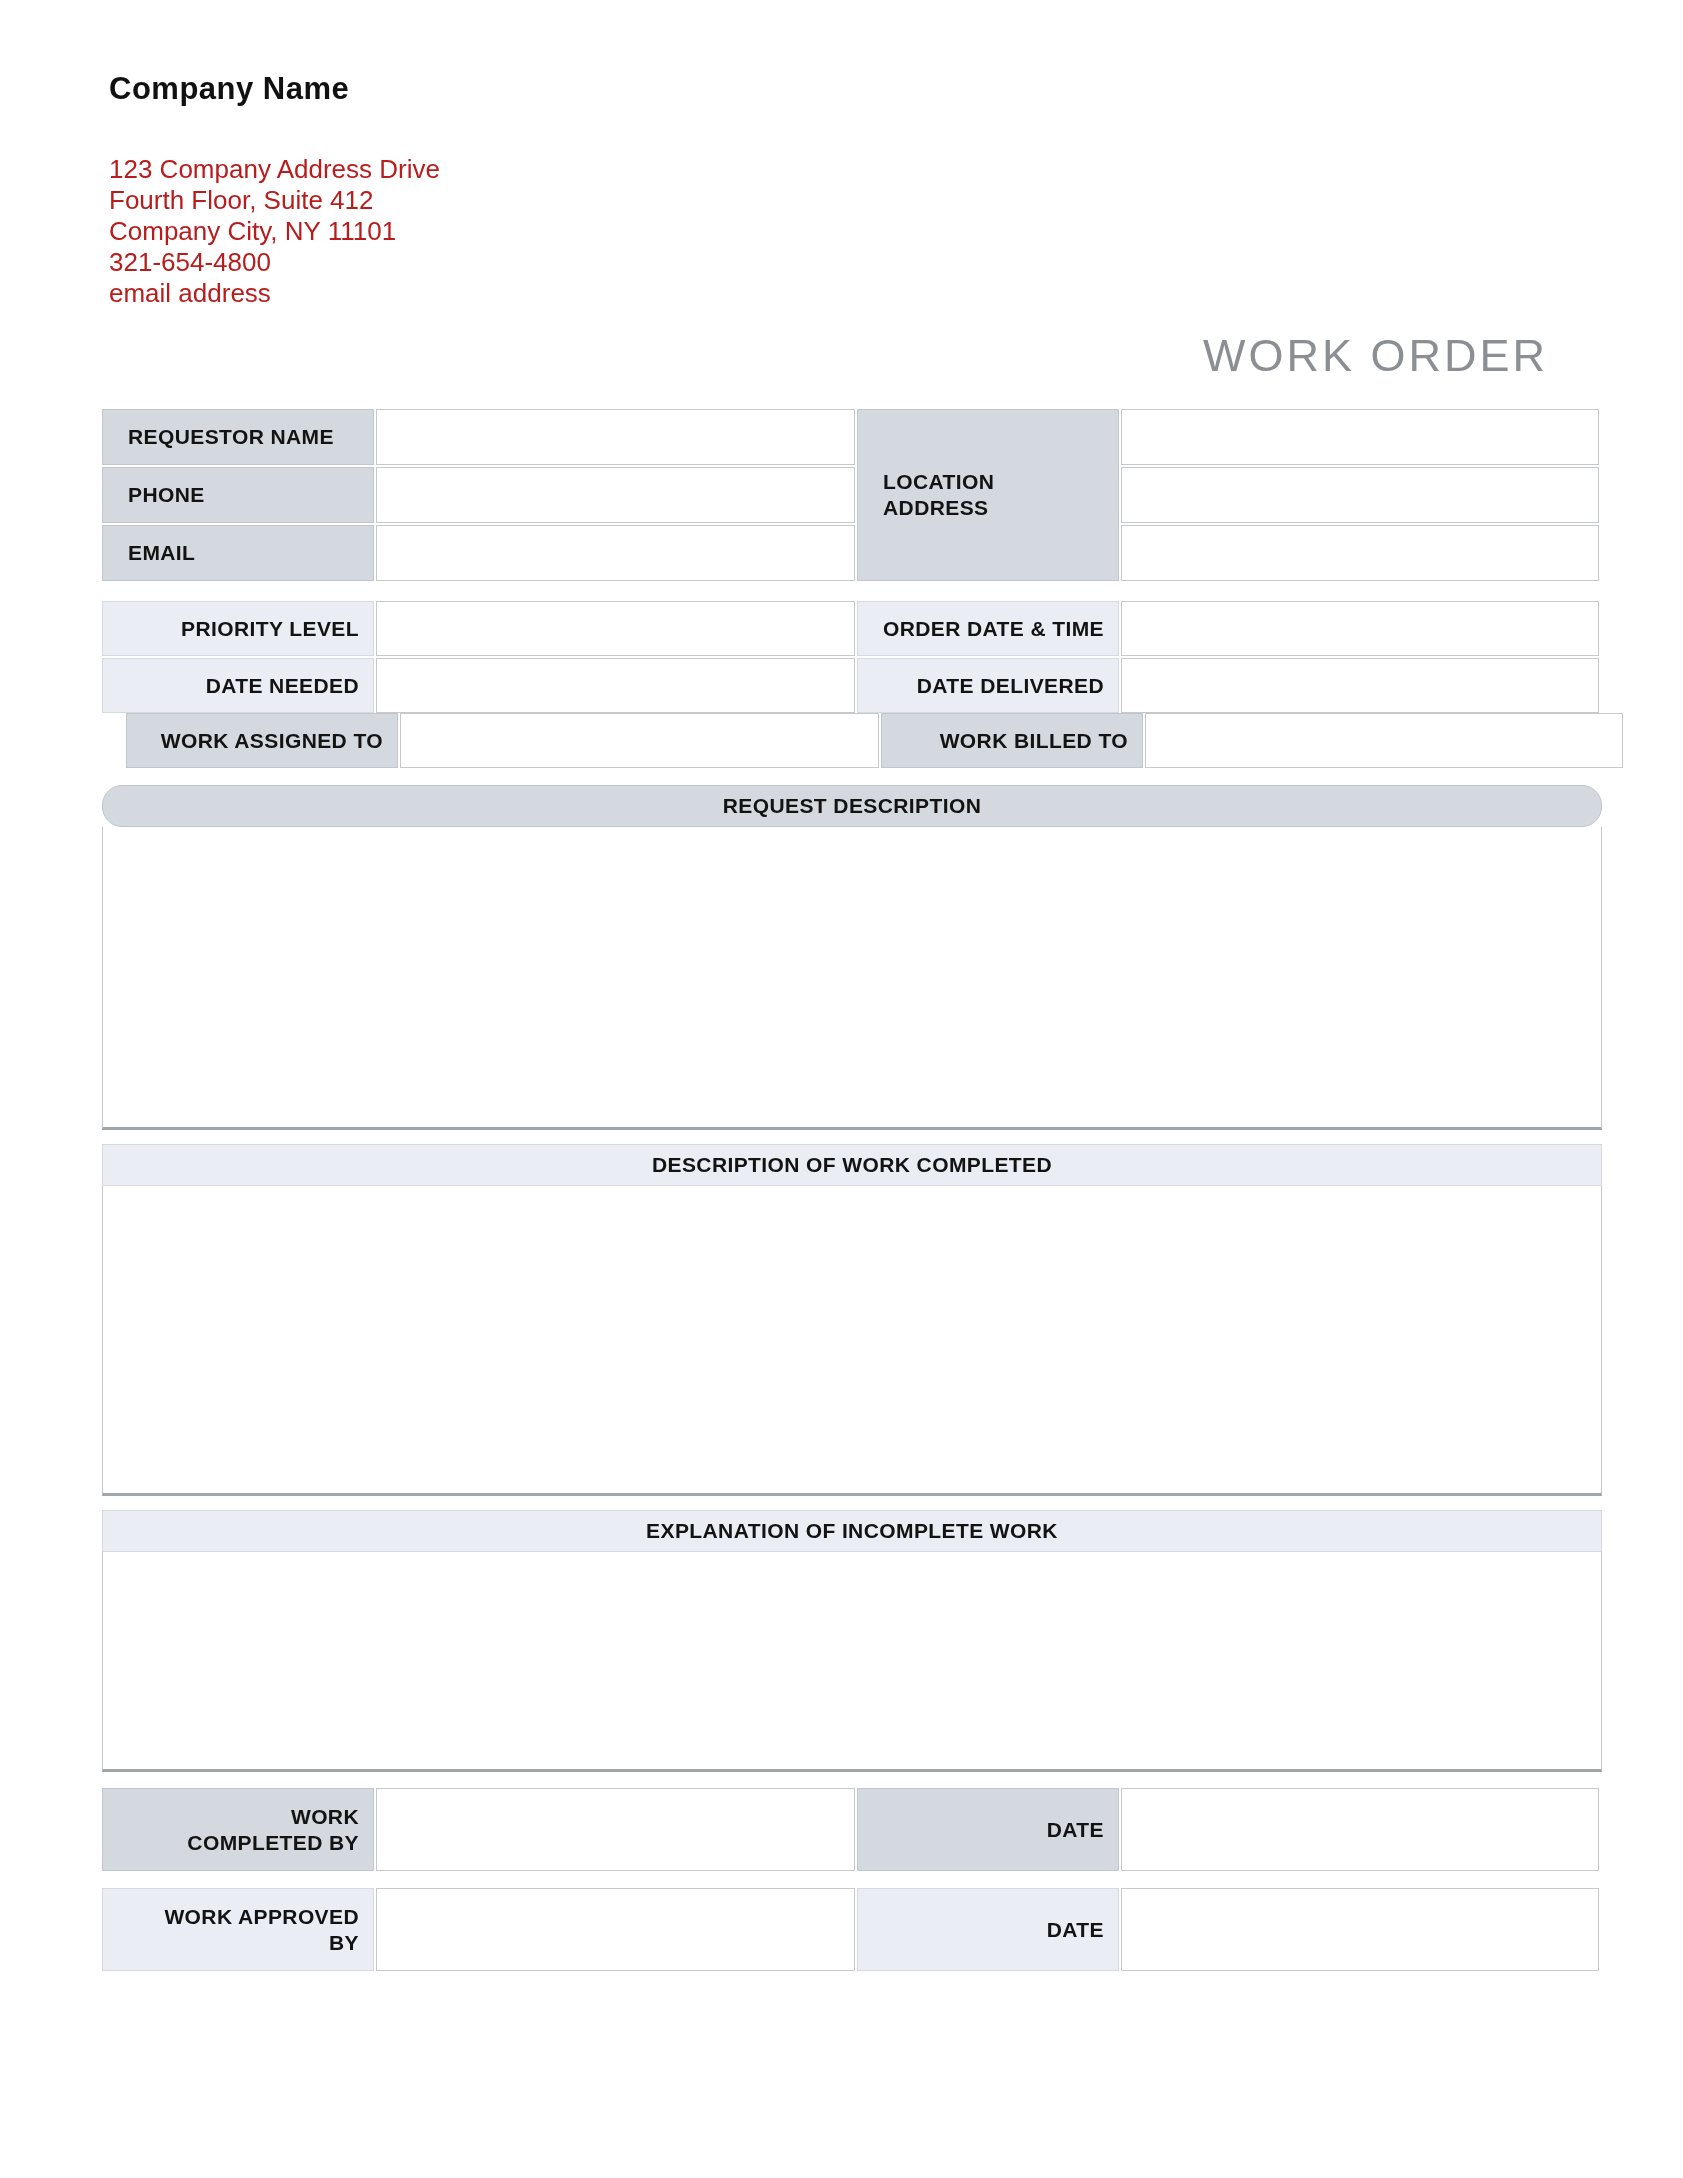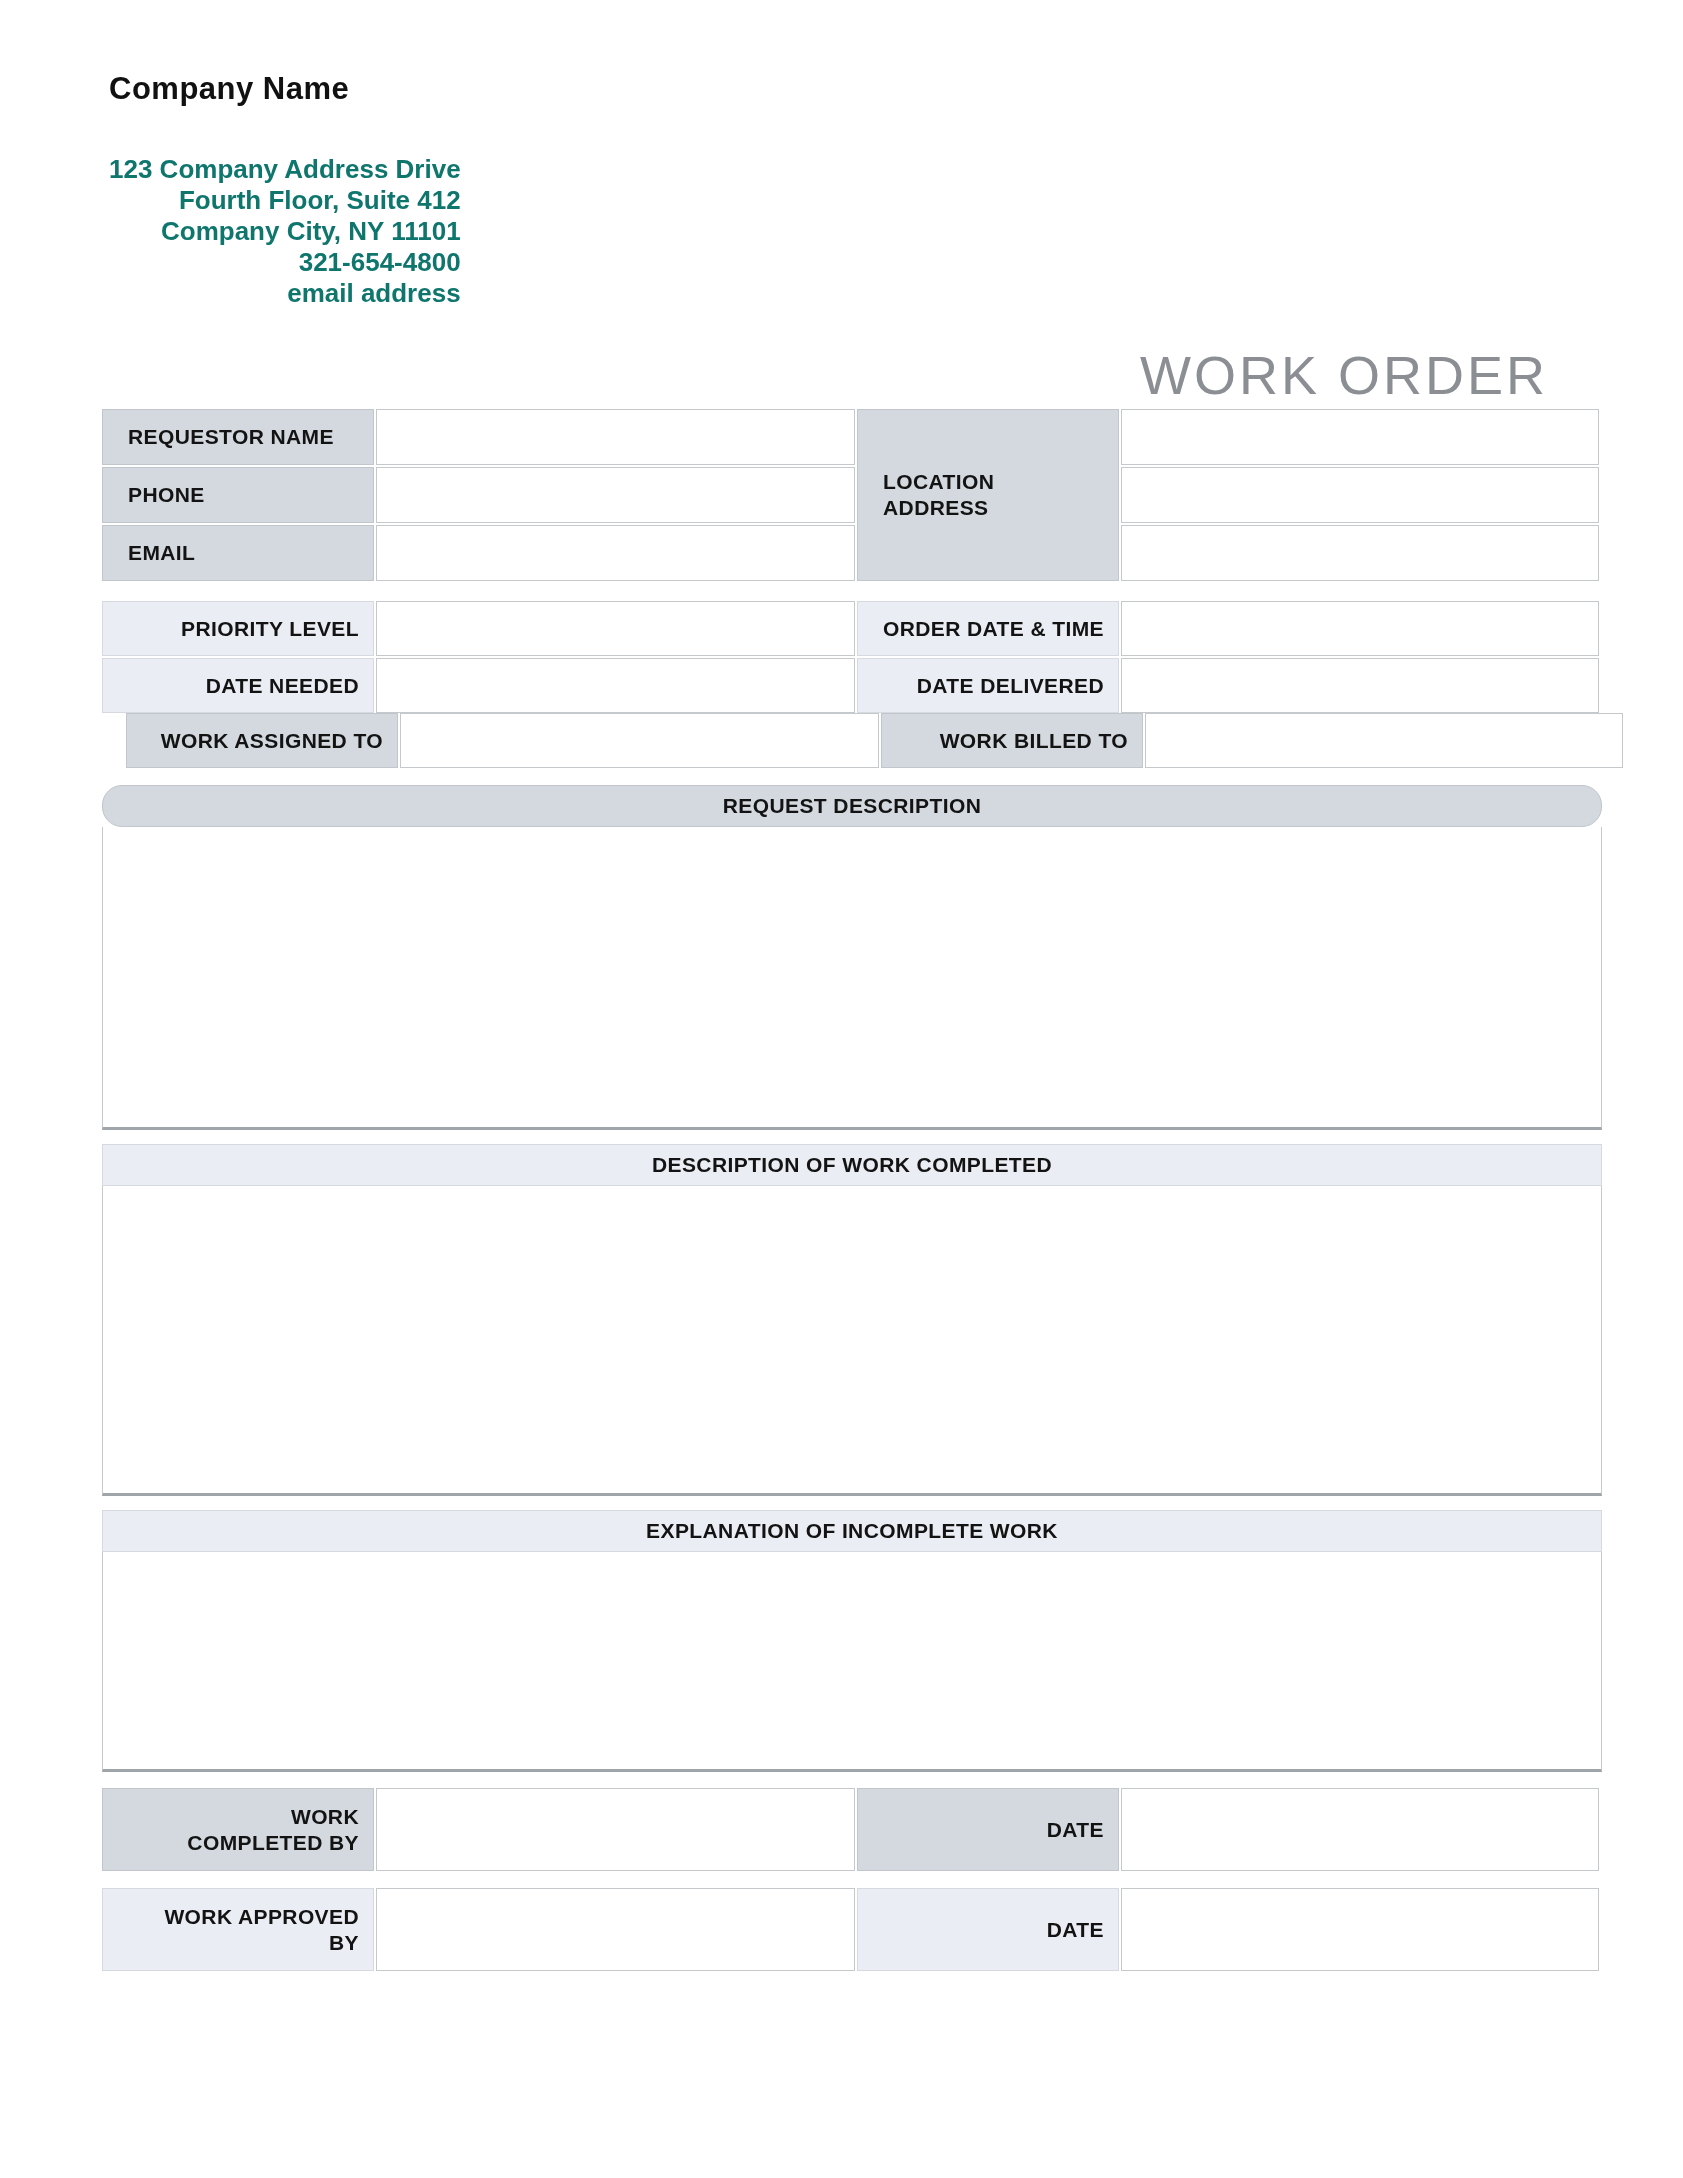--- a/index.html
+++ b/index.html
@@ -11,25 +11,25 @@
     color:#141414;
     overflow:hidden;
   }
   
   .company-name{
     position:absolute;left:109px;top:71px;
     font-size:31px;font-weight:bold;letter-spacing:0.5px;color:#111;
   }
   .address-block{
     position:absolute;left:109px;top:154px;
-    font-size:26px;line-height:31px;color:#0f766e;font-weight:700;text-align:right;
+    font-size:26px;line-height:31px;color:#b91c1c;font-weight:400;
   }
   .doc-title{
-    position:absolute;top:344px;right:81px;
-    font-size:54px;font-weight:400;letter-spacing:3px;
+    position:absolute;top:330px;right:81px;
+    font-size:45px;font-weight:400;letter-spacing:3px;
     color:#8b8f93;white-space:nowrap;
   }
   
   .form{position:absolute;left:102px;top:409px;width:1500px;}
   .grid4{
     display:grid;
     grid-template-columns:272px 479px 262px 478px;
     gap:2px;
   }
   .cell{

